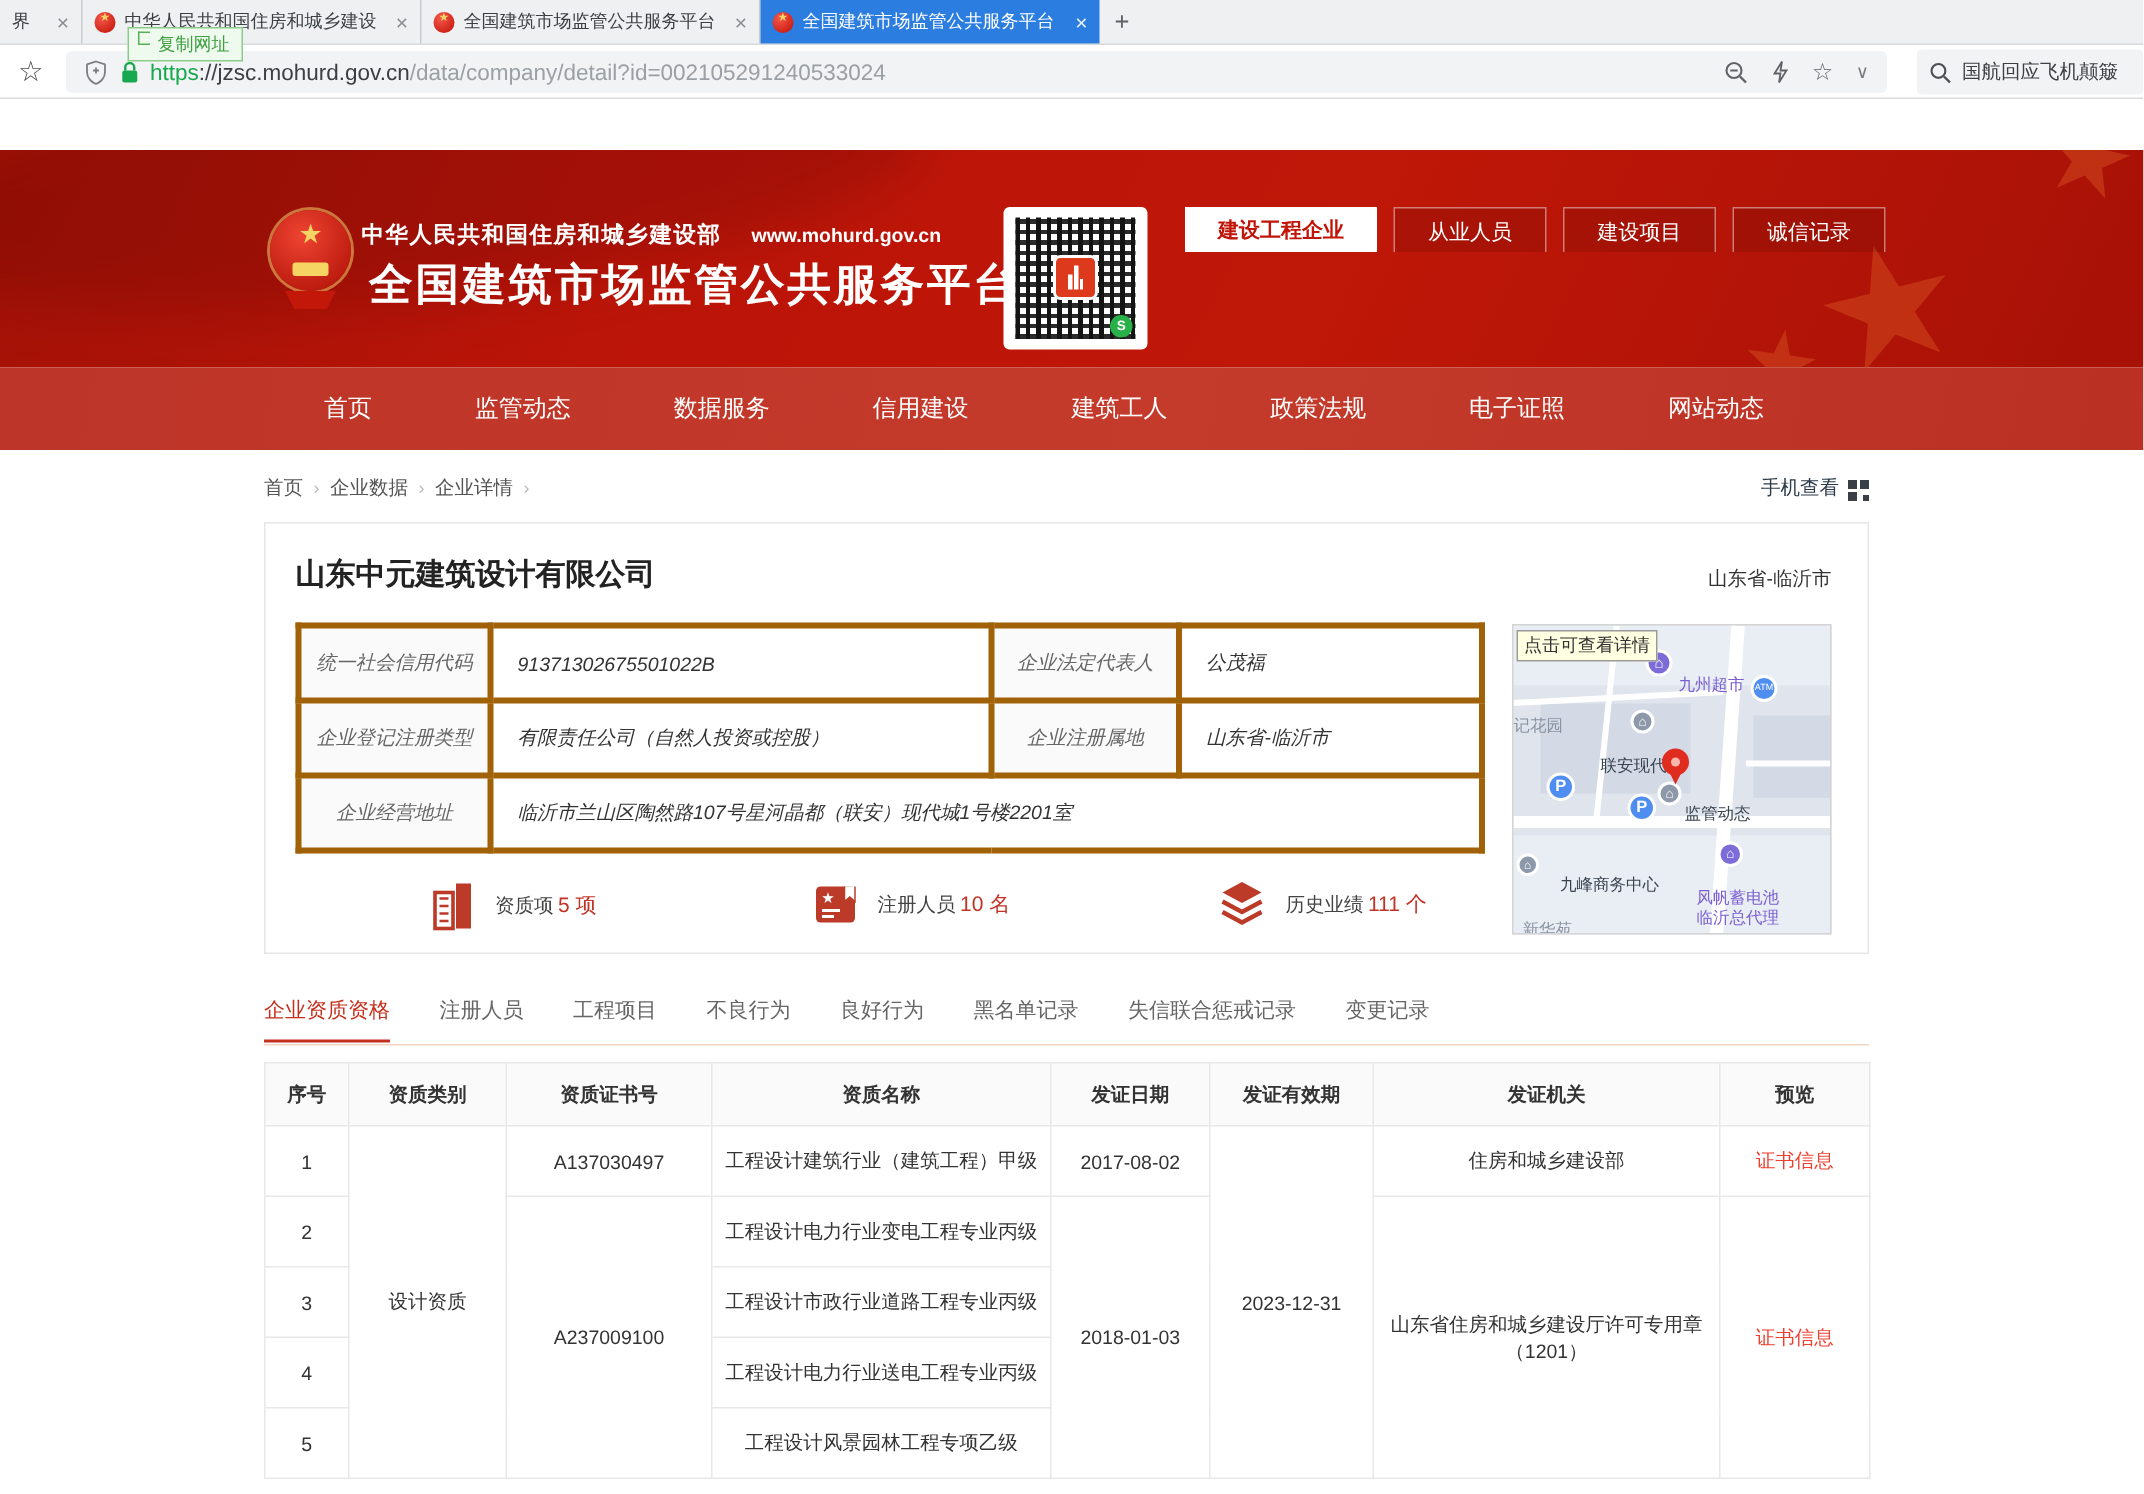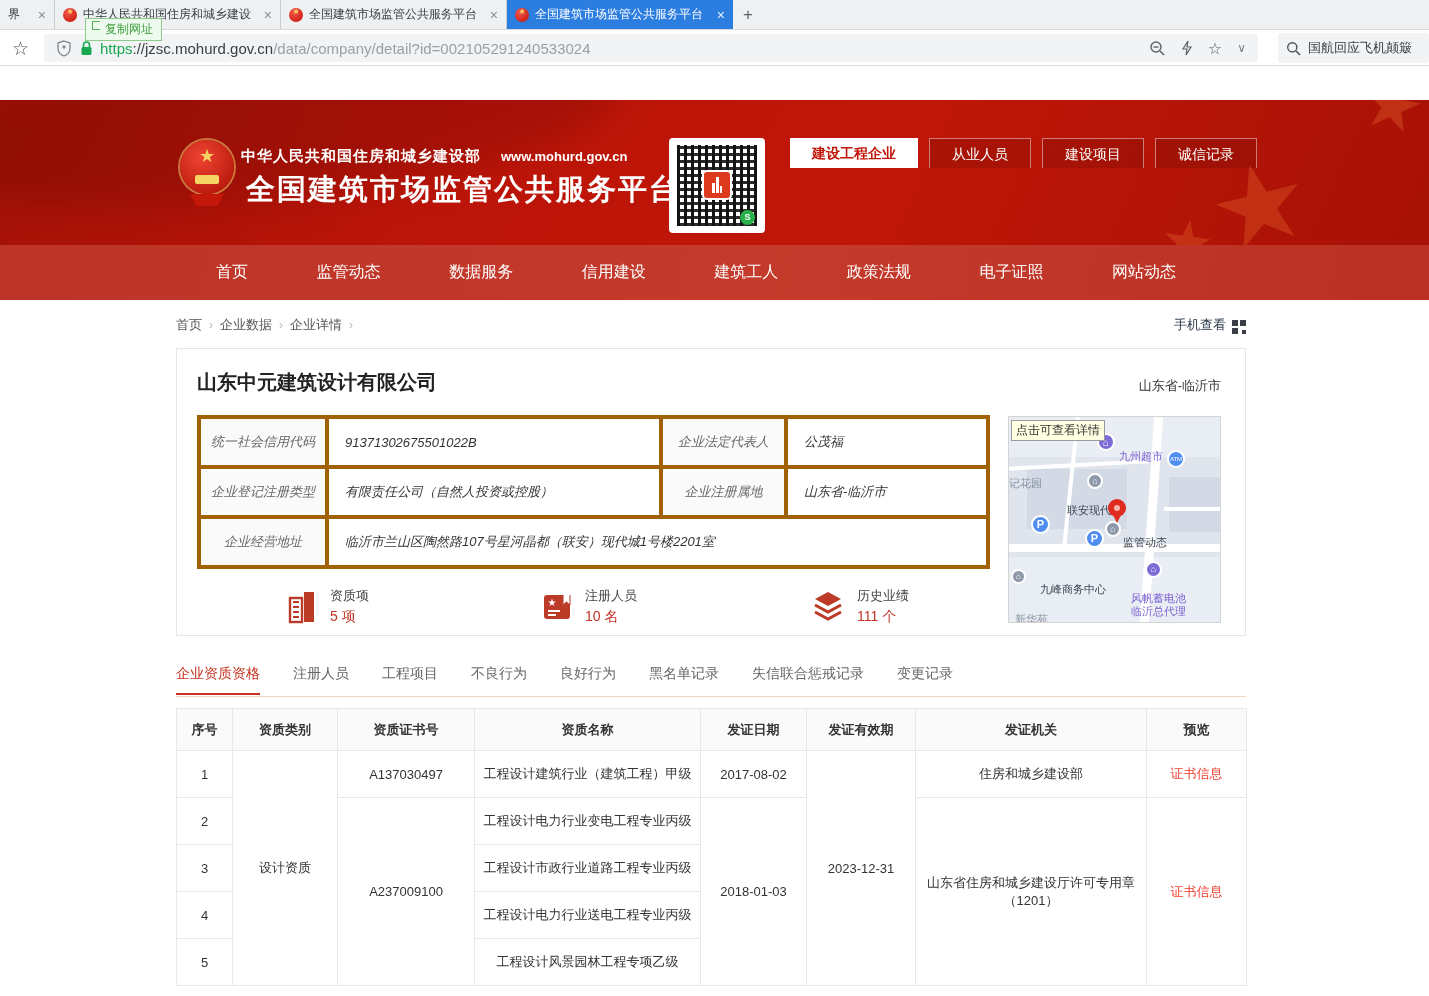--- a/index.html
+++ b/index.html
@@ -111,21 +111,21 @@
   .card { position:absolute; left:176px; top:348px; width:1070px; height:288px; border:1px solid #e6e6e6; background:#fff; }
   .cname { position:absolute; left:20px; top:20px; font-size:20px; font-weight:bold; color:#222; }
   .cregion { position:absolute; right:24px; top:28px; font-size:13px; color:#333; }
   table.info { position:absolute; left:20px; top:66px; width:789px; border-collapse:collapse; table-layout:fixed; }
   table.info td { border:4px solid #a16207; font-size:13px; height:50px;font-style:italic; }
   td.ilabel { background:#fafafa; color:#666; text-align:center; width:128px; }
   td.ival { color:#333; padding-left:16px; }
   col.c1{width:128px} col.c2{width:334px} col.c3{width:125px} col.c4{width:202px}
 
   .stat { position:absolute; top:238px; display:flex; align-items:center; gap:12px; }
-  .stat .txt { display:flex; flex-direction:column; gap:3px; }
+  .stat .txt { display:flex; flex-direction:row; gap:3px; }
   .stat .slabel { font-size:13px; color:#444; }
   .stat .sval { font-size:14px; color:#c03325; }
 
   
   .map { position:absolute; left:831px; top:67px; width:213px; height:207px; background:#dfe4ed; overflow:hidden;
     border:1px solid #d4d4d4; cursor:pointer; }
   .blockA { position:absolute; background:#e9edf4; }
   .blockB { position:absolute; background:#d3dae6; }
   .road { position:absolute; background:#fff; }
   .maptip { position:absolute; left:2px; top:3px; background:#ffffe1; border:1px solid #9a9a9a; color:#333;

